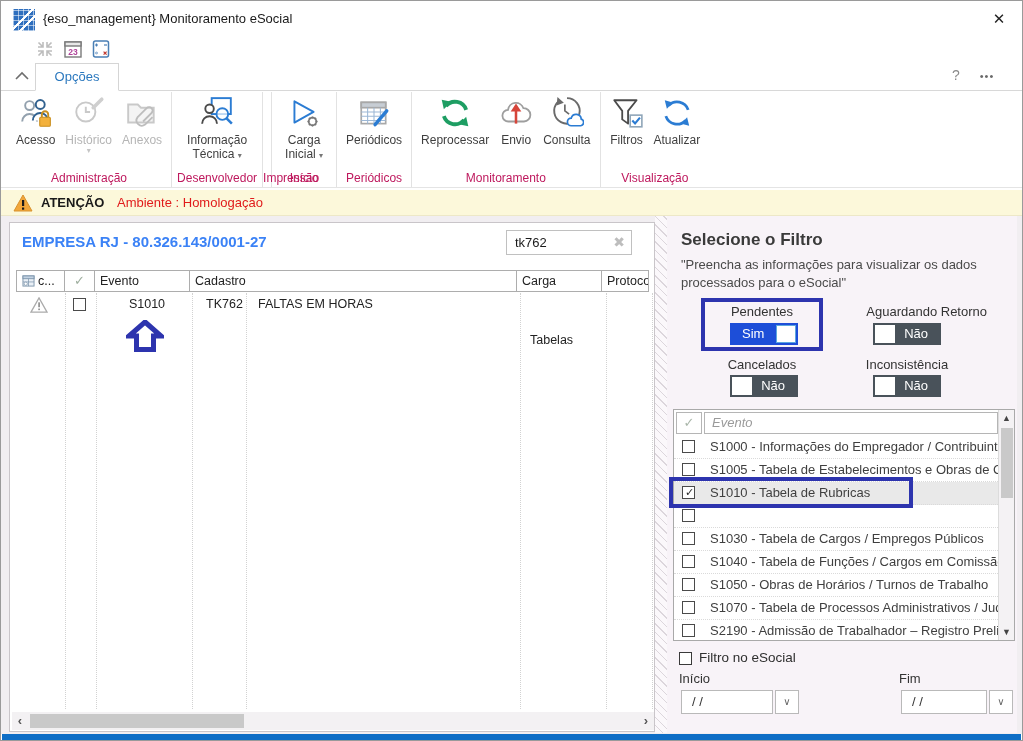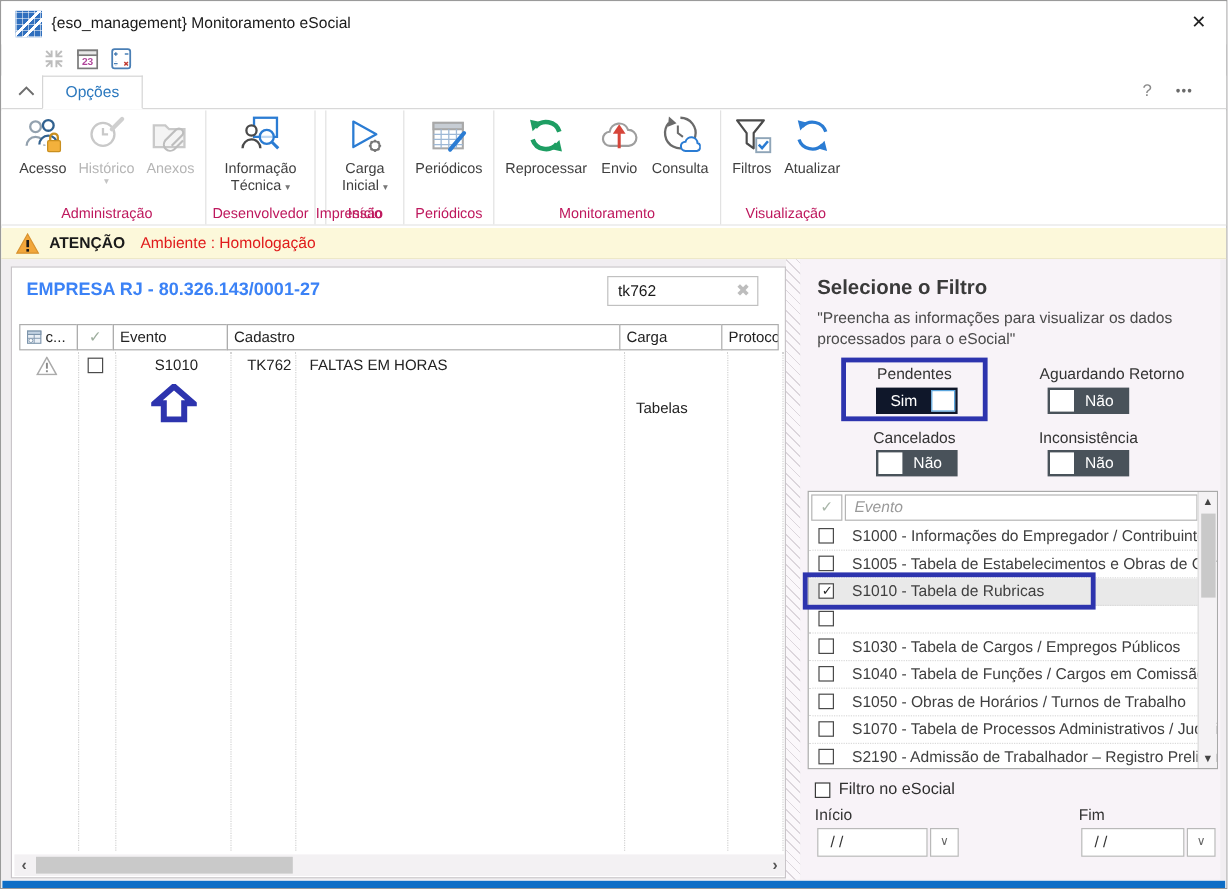--- a/index.html
+++ b/index.html
@@ -86,21 +86,21 @@
 
   
   .rpanel { position:absolute; left:666px; top:215px; width:350px; height:517px; background:#F8F3F8; }
   .fheading { position:absolute; left:14px; top:14px; font-size:17px; font-weight:600; color:#3A3A3A; }
   .fsub { position:absolute; left:14px; top:40px; width:330px; font-size:13px; color:#4A4A4A; line-height:1.35; }
 
   .tlabel { position:absolute; font-size:13px; color:#333; text-align:center; }
   .toggle { position:absolute; width:68px; height:22px; cursor:pointer; }
   .toggle .tvalue { position:absolute; top:0; font-size:13px; color:#fff; line-height:22px; }
   .toggle .knob { position:absolute; top:2px; width:20px; height:18px; background:#fff; }
-  .toggle.on { background:#0f172a; }
+  .toggle.on { background:#1d4ed8; }
   .toggle.on .tvalue { left:12px; }
   .toggle.on .knob { right:2px; border:1px solid #5CA7DE; }
   .toggle.off { background:#49525A; }
   .toggle.off .tvalue { right:13px;text-align:right; }
   .toggle.off .knob { left:2px; }
 
   .ann { position:absolute; border:4px solid #2D34AE; background:transparent; z-index:5; pointer-events:none; }
 
   .evlist { position:absolute; left:6px; top:193px; width:342px; height:232px; background:#fff; border:1px solid #A9A9A9; overflow:hidden; }
   .ev-head { position:absolute; left:0; top:0; width:326px; height:26px; }

